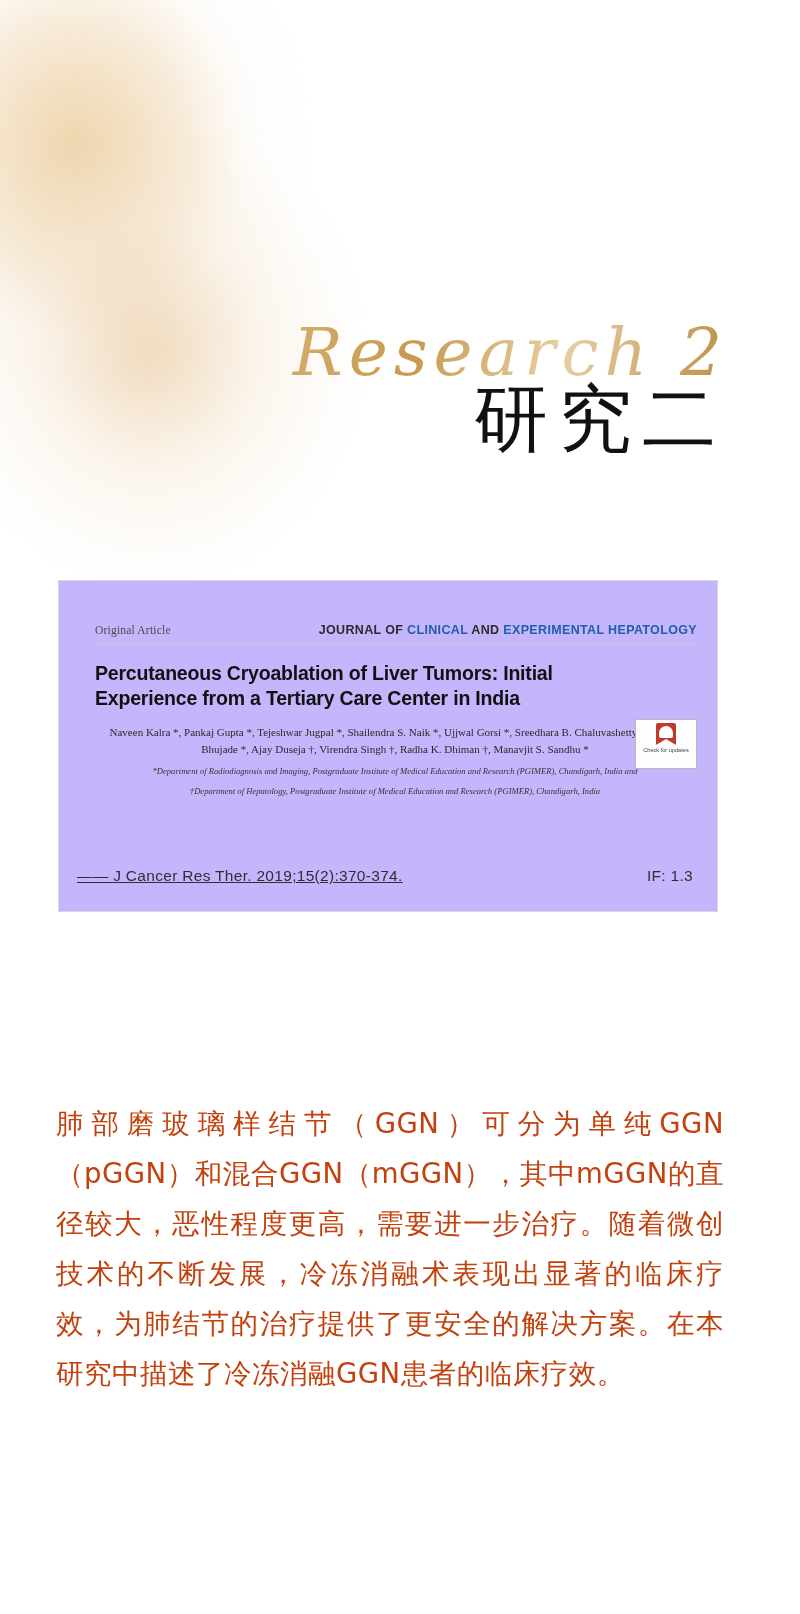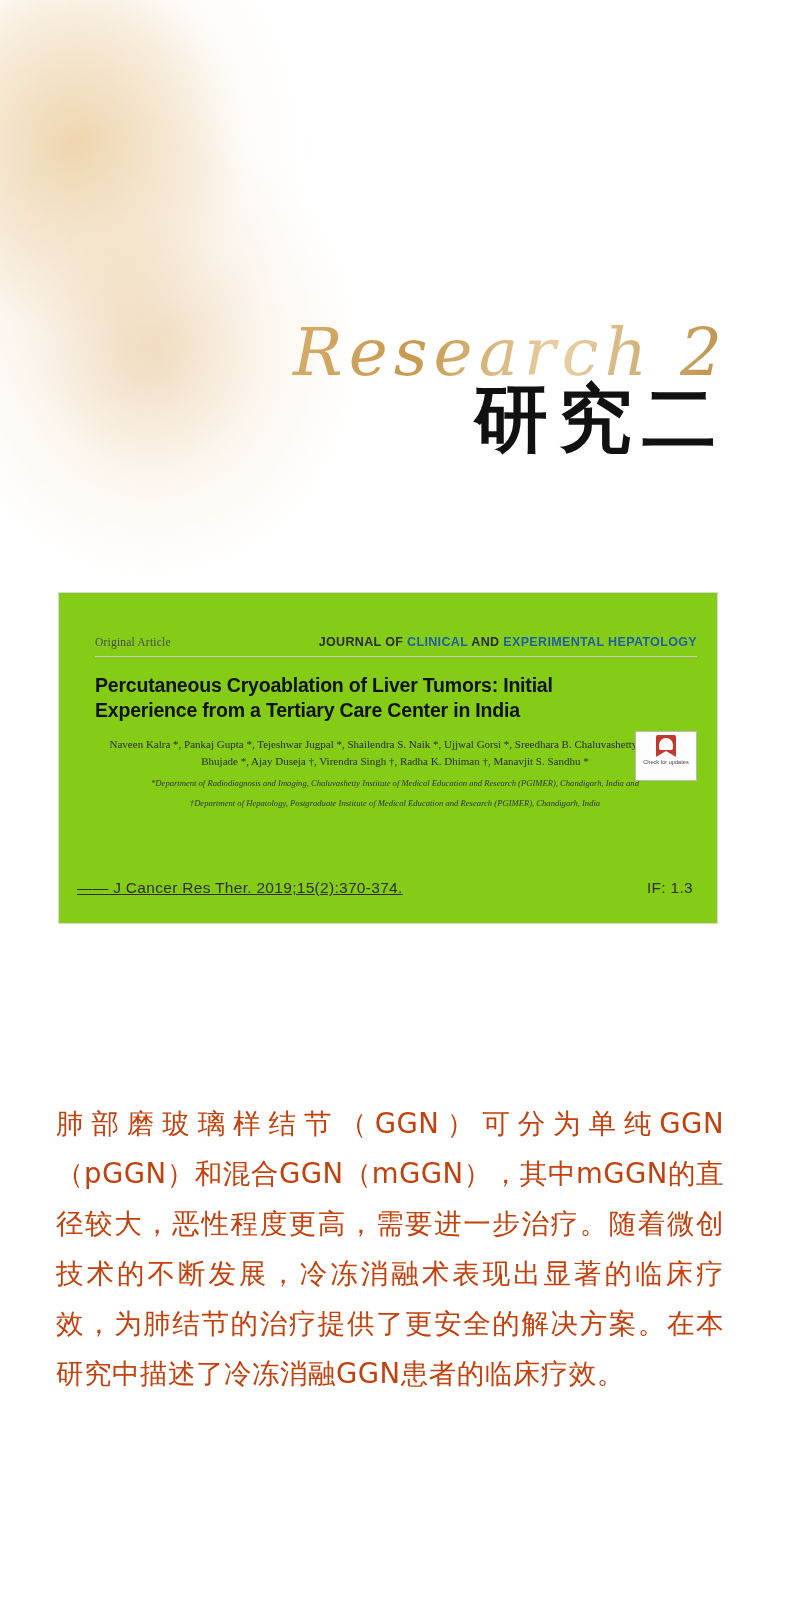--- a/index.html
+++ b/index.html
@@ -57,38 +57,38 @@
     -webkit-background-clip: text;
     background-clip: text;
     color: transparent;
     -webkit-text-fill-color: transparent;
     padding-right: 2px;
     white-space: nowrap;
   }
   .hero-cn {
     font-family: "DejaVu Serif", serif;
     font-size: 74px;
-    font-weight: 700;
+    font-weight: 400;
     letter-spacing: 10px;
     color: #111111;
     line-height: 1.05;
     margin-top: -6px;
     padding-right: 4px;
     white-space: nowrap;
   }
 
   
   .paper-card {
     position: absolute;
     left: 58px;
-    top: 592px;
+    top: 580px;
     width: 660px;
     height: 332px;
     border: 1px solid #d8d8d8;
-    background: #84cc16;
+    background: #c4b5fd;
     box-sizing: border-box;
     padding-left: 7px;
   }
   .paper-inner {
     position: absolute;
     left: 18px;
     right: 18px;
     top: 42px;
   }
   .journal-row {
@@ -258,21 +258,21 @@
       <div class="orig-article">Original Article</div>
       <div class="journal-name"><span class="plain">JOURNAL OF </span><span class="blue">CLINICAL</span><span class="plain"> AND </span><span class="blue">EXPERIMENTAL HEPATOLOGY</span></div>
     </div>
 
     <div class="rule"></div>
 
     <div class="paper-title">Percutaneous Cryoablation of Liver Tumors: Initial Experience from a Tertiary Care Center in India</div>
 
     <div class="authors">Naveen Kalra *, Pankaj Gupta *, Tejeshwar Jugpal *, Shailendra S. Naik *, Ujjwal Gorsi *, Sreedhara B. Chaluvashetty *, Harish Bhujade *, Ajay Duseja †, Virendra Singh †, Radha K. Dhiman †, Manavjit S. Sandhu *</div>
 
-    <div class="affil">*Department of Radiodiagnosis and Imaging, Chaluvashetty Institute of Medical Education and Research (PGIMER), Chandigarh, India and</div>
+    <div class="affil">*Department of Radiodiagnosis and Imaging, Postgraduate Institute of Medical Education and Research (PGIMER), Chandigarh, India and</div>
     <div class="affil">†Department of Hepatology, Postgraduate Institute of Medical Education and Research (PGIMER), Chandigarh, India</div>
 
     <div class="badge">
       <div class="badge-mark"></div>
       <div class="badge-txt">Check for updates</div>
     </div>
   </div>
 
   <div class="card-footer">
     <div class="citation">—— J Cancer Res Ther. 2019;15(2):370-374.</div>

